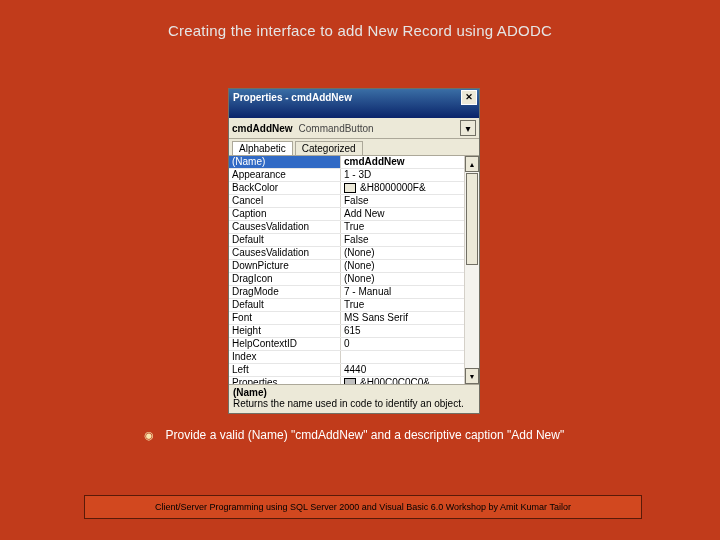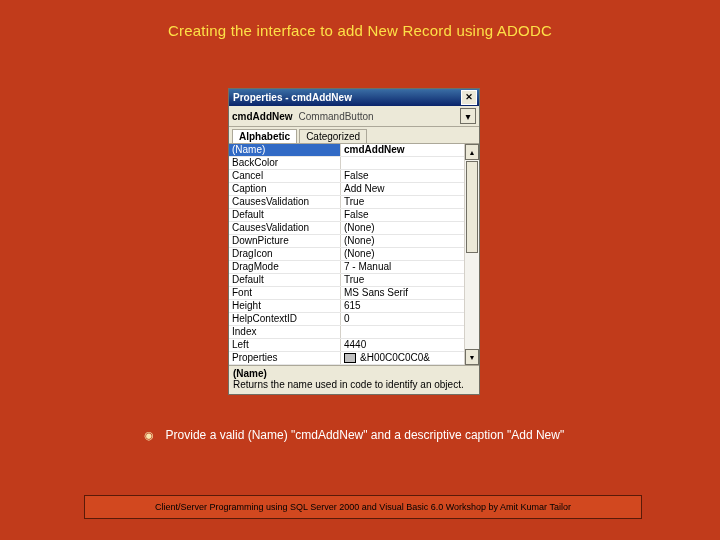--- a/index.html
+++ b/index.html
@@ -1,28 +1,28 @@
 <!DOCTYPE html>
 <html><head>
 <meta charset="utf-8">
 <style>
   body{margin:0;padding:0;background:#c13b1b;font-family:"Trebuchet MS",Tahoma,Arial,sans-serif;width:720px;height:540px;overflow:hidden}
   .slide{position:relative;width:720px;height:540px}
-  .title{position:absolute;top:22px;left:0;right:0;text-align:center;color:#fde047;font-size:15px;letter-spacing:.2px}
+  .title{position:absolute;top:22px;left:0;right:0;text-align:center;color:#e5e5e5;font-size:15px;letter-spacing:.2px}
   
   .win{position:absolute;left:228px;top:88px;width:250px;background:#ece9d8;border:1px solid #716f64;font-family:Tahoma,Arial,sans-serif;font-size:10px;color:#000}
-  .titlebar{background:linear-gradient(#3a6ea5,#0a246a);color:#fff;height:17px;display:flex;align-items:center;justify-content:space-between;padding:0 2px 0 4px;font-weight:700;font-size:10px}
+  .titlebar{background:linear-gradient(#3a6ea5,#0a246a);color:#fff;height:17px;display:flex;align-items:center;justify-content:space-between;padding:0 2px 12px 4px;font-weight:700;font-size:10px}
   .closebtn{width:14px;height:13px;background:#ece9d8;border:1px solid #fff;color:#000;display:flex;align-items:center;justify-content:center;font-size:9px;line-height:1}
   .objrow{display:flex;align-items:center;padding:2px 3px;border-bottom:1px solid #aca899}
   .objrow .nm{font-weight:700;margin-right:6px}
   .objrow .cls{color:#444}
   .objrow .dd{margin-left:auto;width:14px;height:14px;border:1px solid #716f64;background:#ece9d8;display:flex;align-items:center;justify-content:center}
   .tabs{display:flex;padding:2px 3px 0 3px;border-bottom:1px solid #aca899;background:#ece9d8}
   .tab{border:1px solid #aca899;border-bottom:none;background:#ece9d8;padding:1px 6px;font-size:10px;margin-right:2px}
-  .tab.active{font-weight:700;background:#fff}
+  .tab.active{font-weight:400;background:#fff}
   .gridwrap{position:relative}
   .grid{background:#fff;max-height:228px;overflow:hidden}
   .row{display:flex;border-bottom:1px solid #e6e6e6}
   .cell-n{width:105px;padding:0 3px;border-right:1px solid #d4d0c8;white-space:nowrap;overflow:hidden;text-overflow:clip;line-height:12px;height:12px}
   .cell-v{flex:1;padding:0 3px;white-space:nowrap;overflow:hidden;line-height:12px;height:12px}
   .row.sel .cell-n{background:#316ac5;color:#fff}
   .row.sel .cell-v{font-weight:700}
   .sw{display:inline-block;width:10px;height:8px;border:1px solid #000;margin-right:4px;vertical-align:middle}
   .scrollbar{position:absolute;right:0;top:0;bottom:0;width:14px;background:#ece9d8;border-left:1px solid #d4d0c8;display:flex;flex-direction:column}
   .sb-btn{height:14px;border:1px solid #716f64;background:#ece9d8;display:flex;align-items:center;justify-content:center;font-size:7px}
@@ -57,21 +57,26 @@
       <div class="tab active">Alphabetic</div>
       <div class="tab">Categorized</div>
     </div>
     <div class="gridwrap">
       <div class="grid" id="prop-grid">
           <div class="row sel">
             <div class="cell-n">(Name)</div>
             <div class="cell-v">cmdAddNew</div>
           </div>
           <div class="row">
+            <div class="cell-n">Appearance</div>
+            <div class="cell-v">1 - 3D</div>
+          </div>
+          <div class="row">
             <div class="cell-n">BackColor</div>
+            <div class="cell-v"><span class="sw" style="background: rgb(236, 233, 216);"></span>&amp;H8000000F&amp;</div>
           </div>
           <div class="row">
             <div class="cell-n">Cancel</div>
             <div class="cell-v">False</div>
           </div>
           <div class="row">
             <div class="cell-n">Caption</div>
             <div class="cell-v">Add New</div>
           </div>
           <div class="row">

